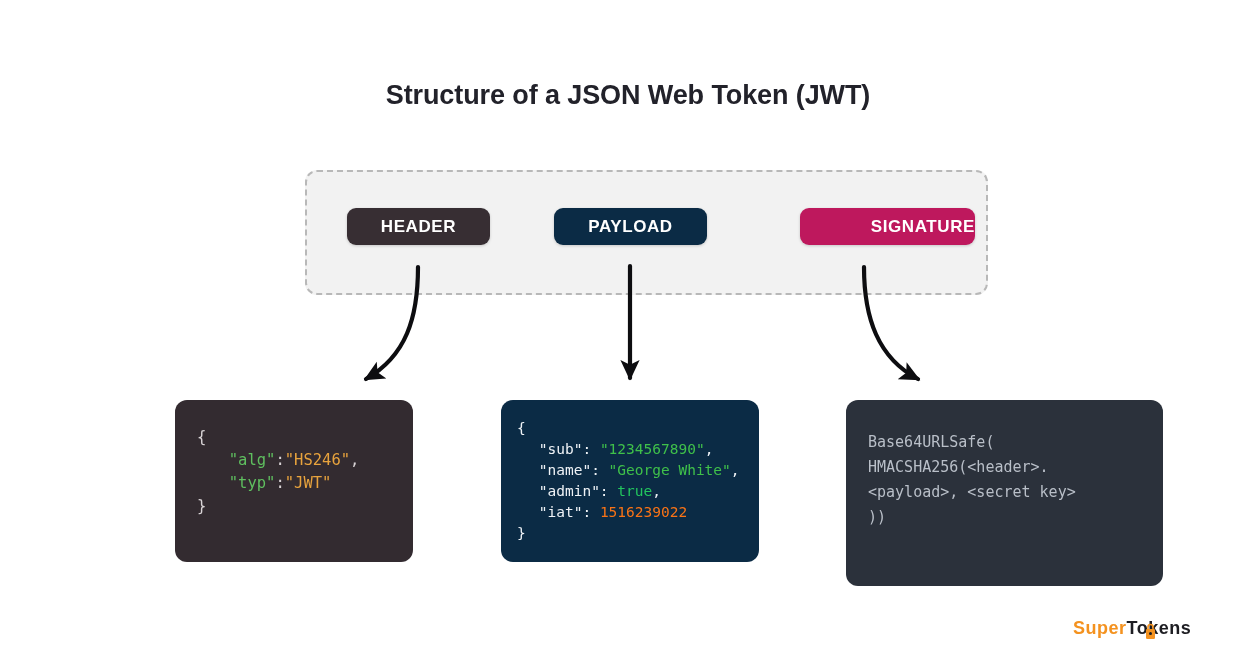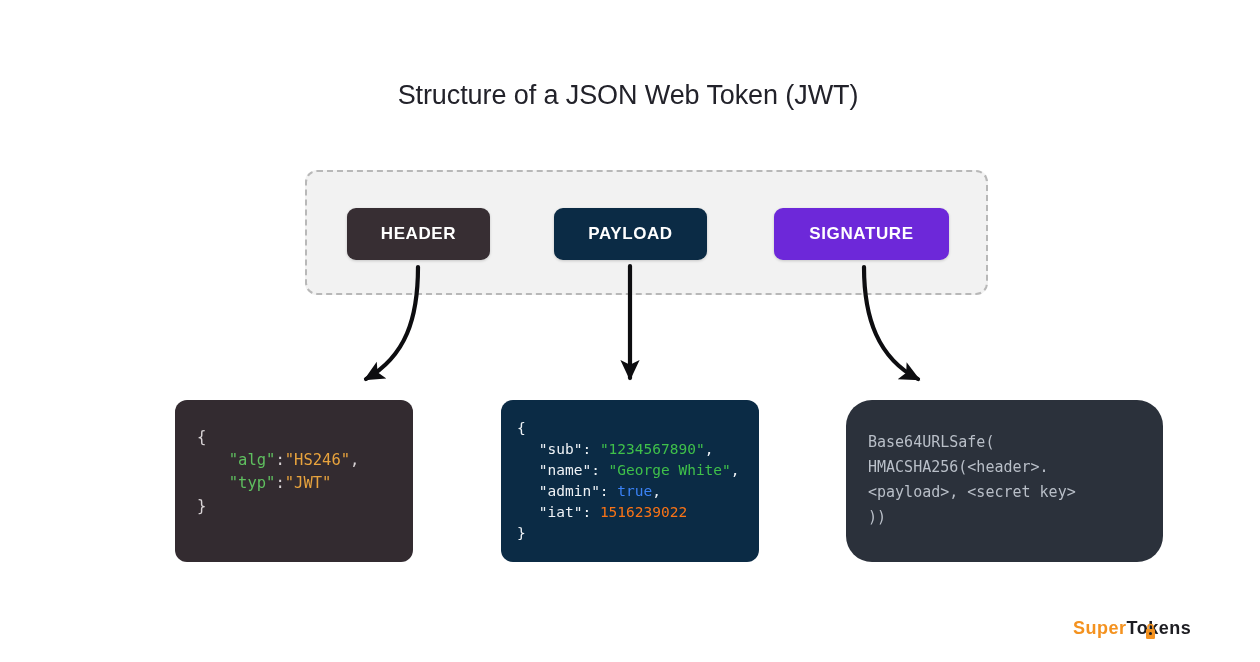--- a/index.html
+++ b/index.html
@@ -17,54 +17,54 @@
   }
 
   
   #page-title {
     position: absolute;
     left: 0;
     top: 80px;
     width: 1256px;
     text-align: center;
     font-size: 27px;
-    font-weight: normal;
+    font-weight: bold;
     color: #22222a;
     letter-spacing: -0.1px;
   }
 
   
   #token-group {
     position: absolute;
     left: 305px;
     top: 170px;
     width: 683px;
     height: 125px;
     background: #f2f2f2;
     border: 2px dashed #b8b8b8;
     border-radius: 12px;
     box-sizing: border-box;
   }
 
   .part-box {
     position: absolute;
-    height: 52px;
+    height: 37px;
     border-radius: 9px;
     display: flex;
     align-items: center;
     justify-content: center;
     color: #ffffff;
     font-size: 17px;
     font-weight: bold;
     letter-spacing: 0.6px;
     box-shadow: 0 1px 3px rgba(0,0,0,0.18);
   }
   #part-header    { left: 347px; top: 208px; width: 143px; background: #372e33; }
   #part-payload   { left: 554px; top: 208px; width: 153px; background: #0b2b45; }
-  #part-signature { left: 774px; top: 208px; width: 175px; background: #6d28d9; }
+  #part-signature { left: 800px; top: 208px; width: 175px; background: #be185d; justify-content: flex-end; }
 
   
   #arrows {
     position: absolute;
     left: 0;
     top: 0;
     width: 1260px;
     height: 662px;
     pointer-events: none;
   }
@@ -88,35 +88,34 @@
   }
   #code-payload {
     left: 501px; top: 400px; width: 258px; height: 162px;
     background: #0b2b45;
     padding: 18px 0 0 16px;
     color: #e8eef4;
     font-size: 14.5px;
     line-height: 21px;
   }
   #code-signature {
-    left: 846px; top: 400px; width: 317px; height: 162px;
+    left: 846px; top: 400px; width: 317px; height: 186px;
     background: #2b313b;
     padding: 30px 0 0 22px;
     color: #b9bfc8;
     font-size: 15px;
     line-height: 25px;
-    border-radius: 26px;
   }
 
   .tok-key-green  { color: #5fbf5f; }
   .tok-str-orange { color: #e8a33d; }
   .tok-punct-grey { color: #d9d4d6; }
   .tok-key-white  { color: #eef2f6; }
   .tok-str-green  { color: #3fc04a; }
-  .tok-bool-grey  { color: #3b82f6; }
+  .tok-bool-grey  { color: #22c55e; }
   .tok-num-pink   { color: #f97316; }
 
   
   #brand-logo {
     position: absolute;
     left: 1073px;
     top: 618px;
     display: flex;
     align-items: baseline;
     font-size: 18px;

